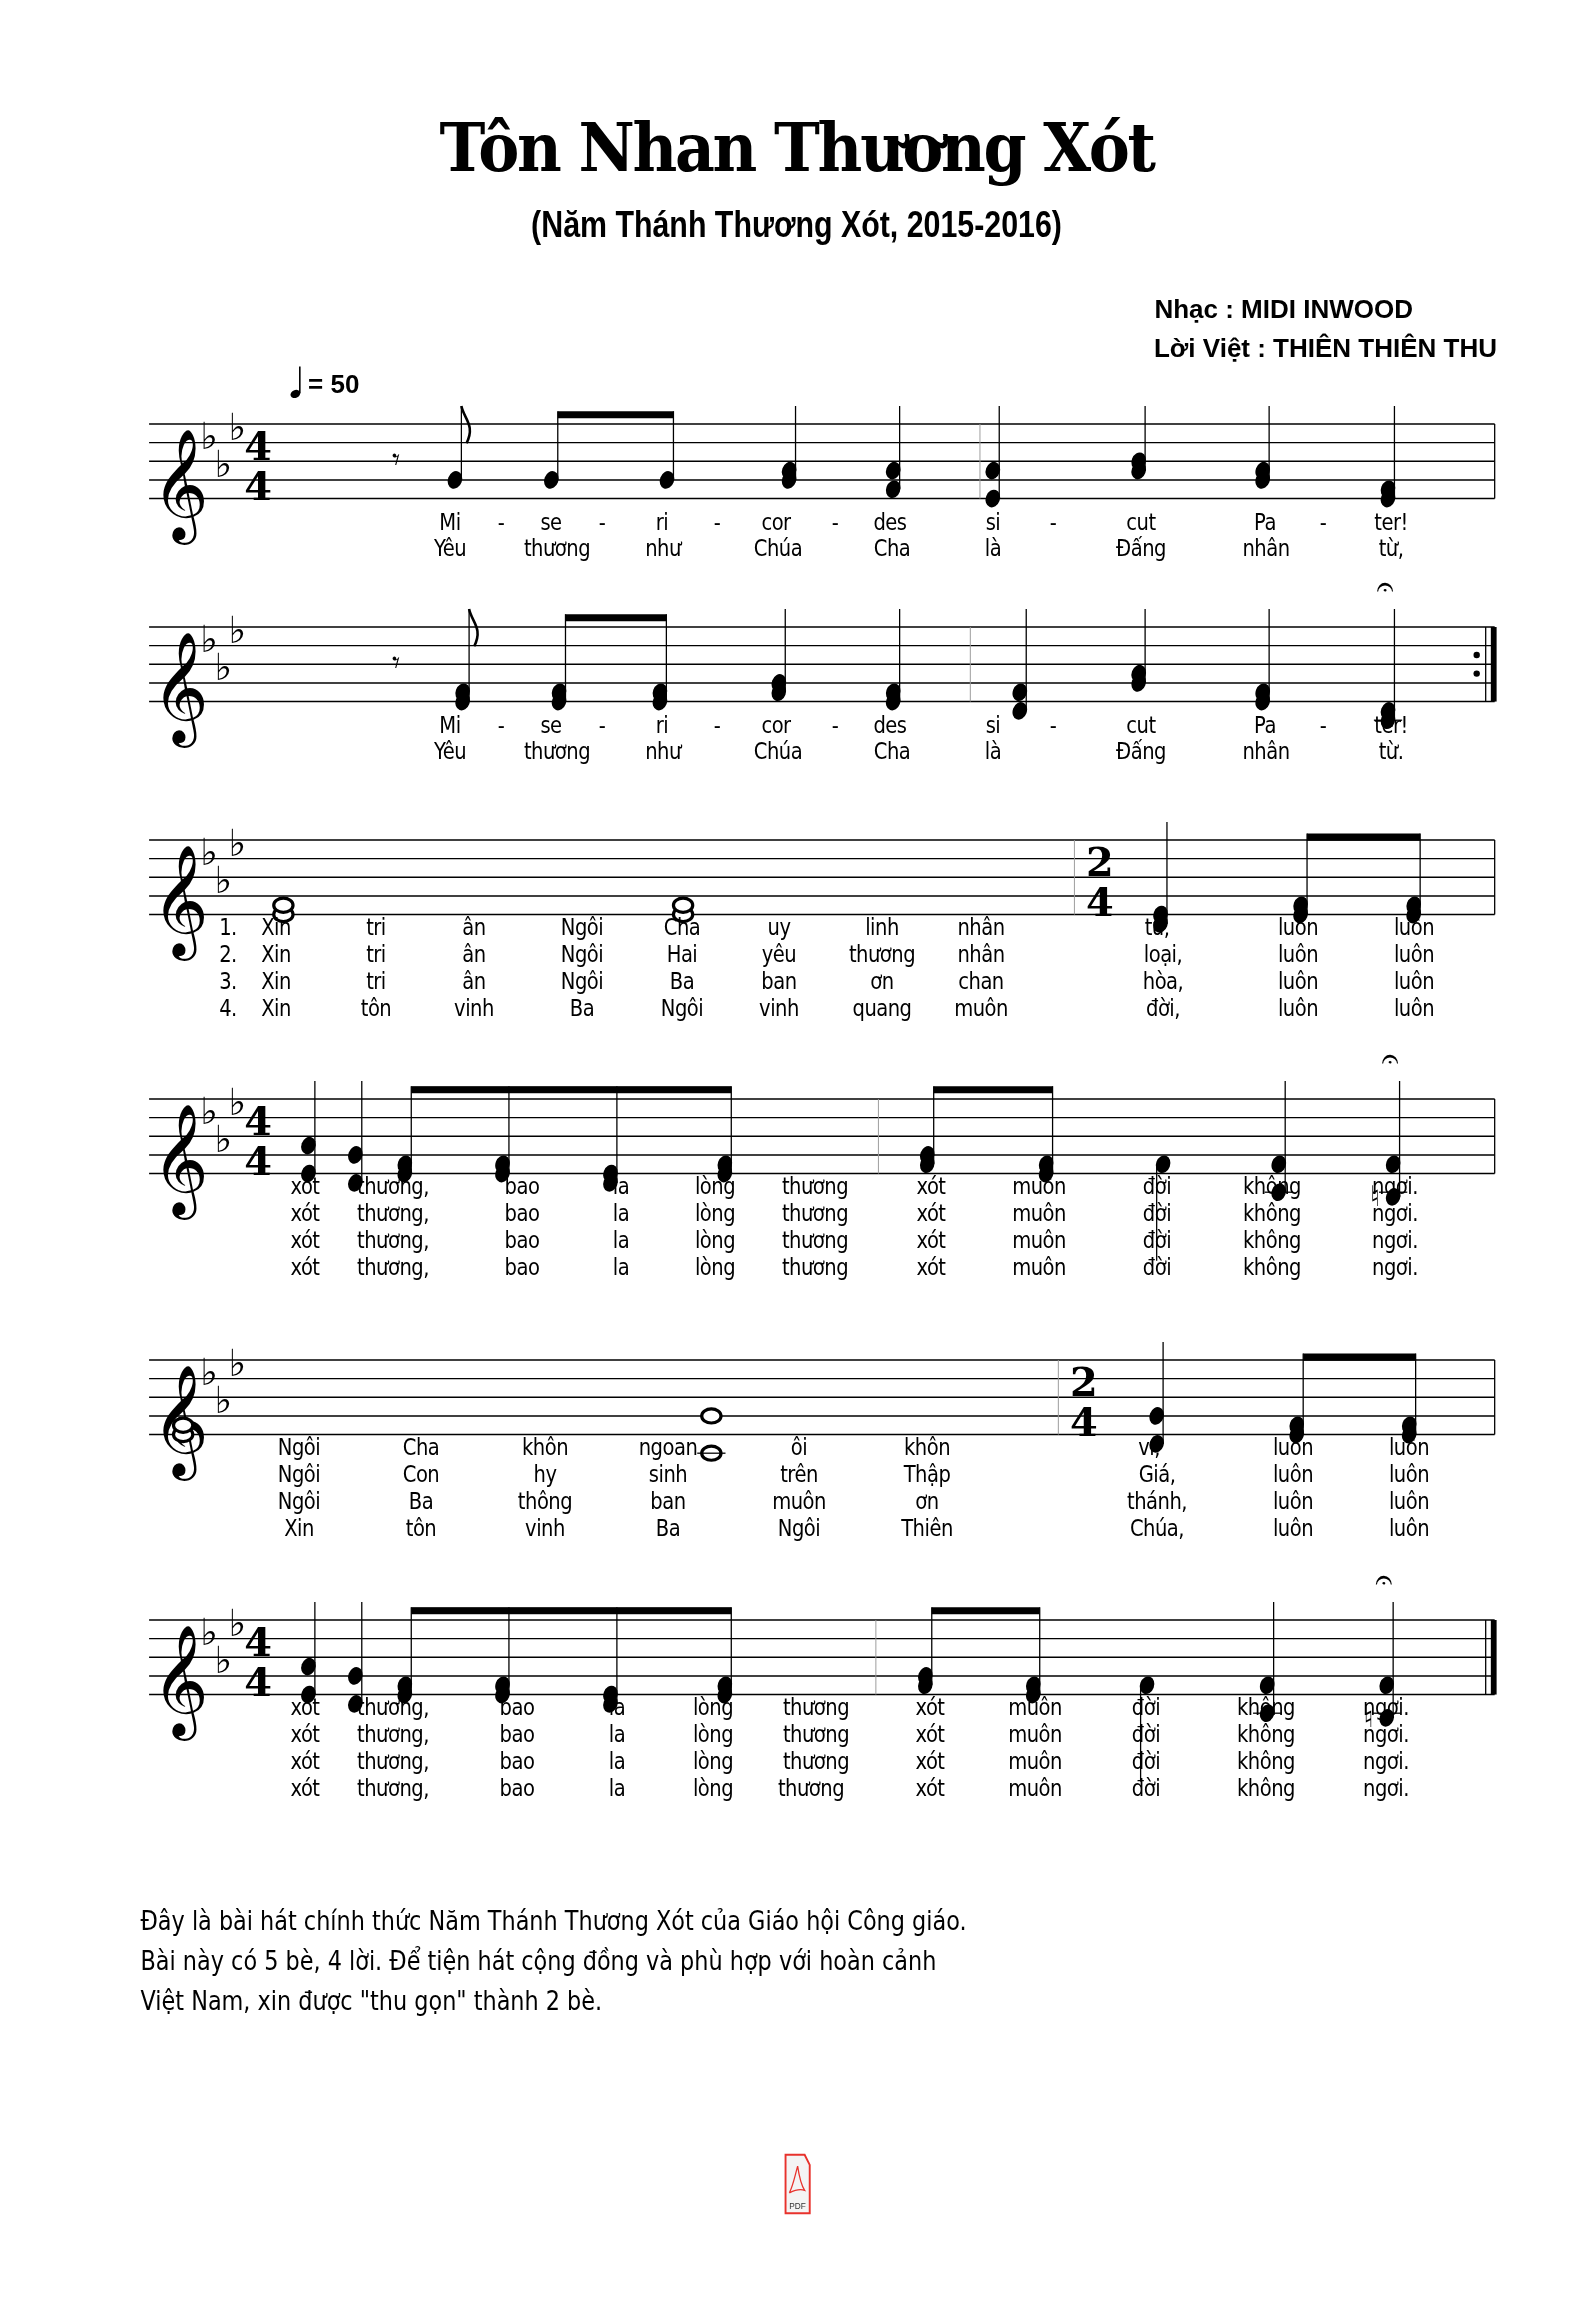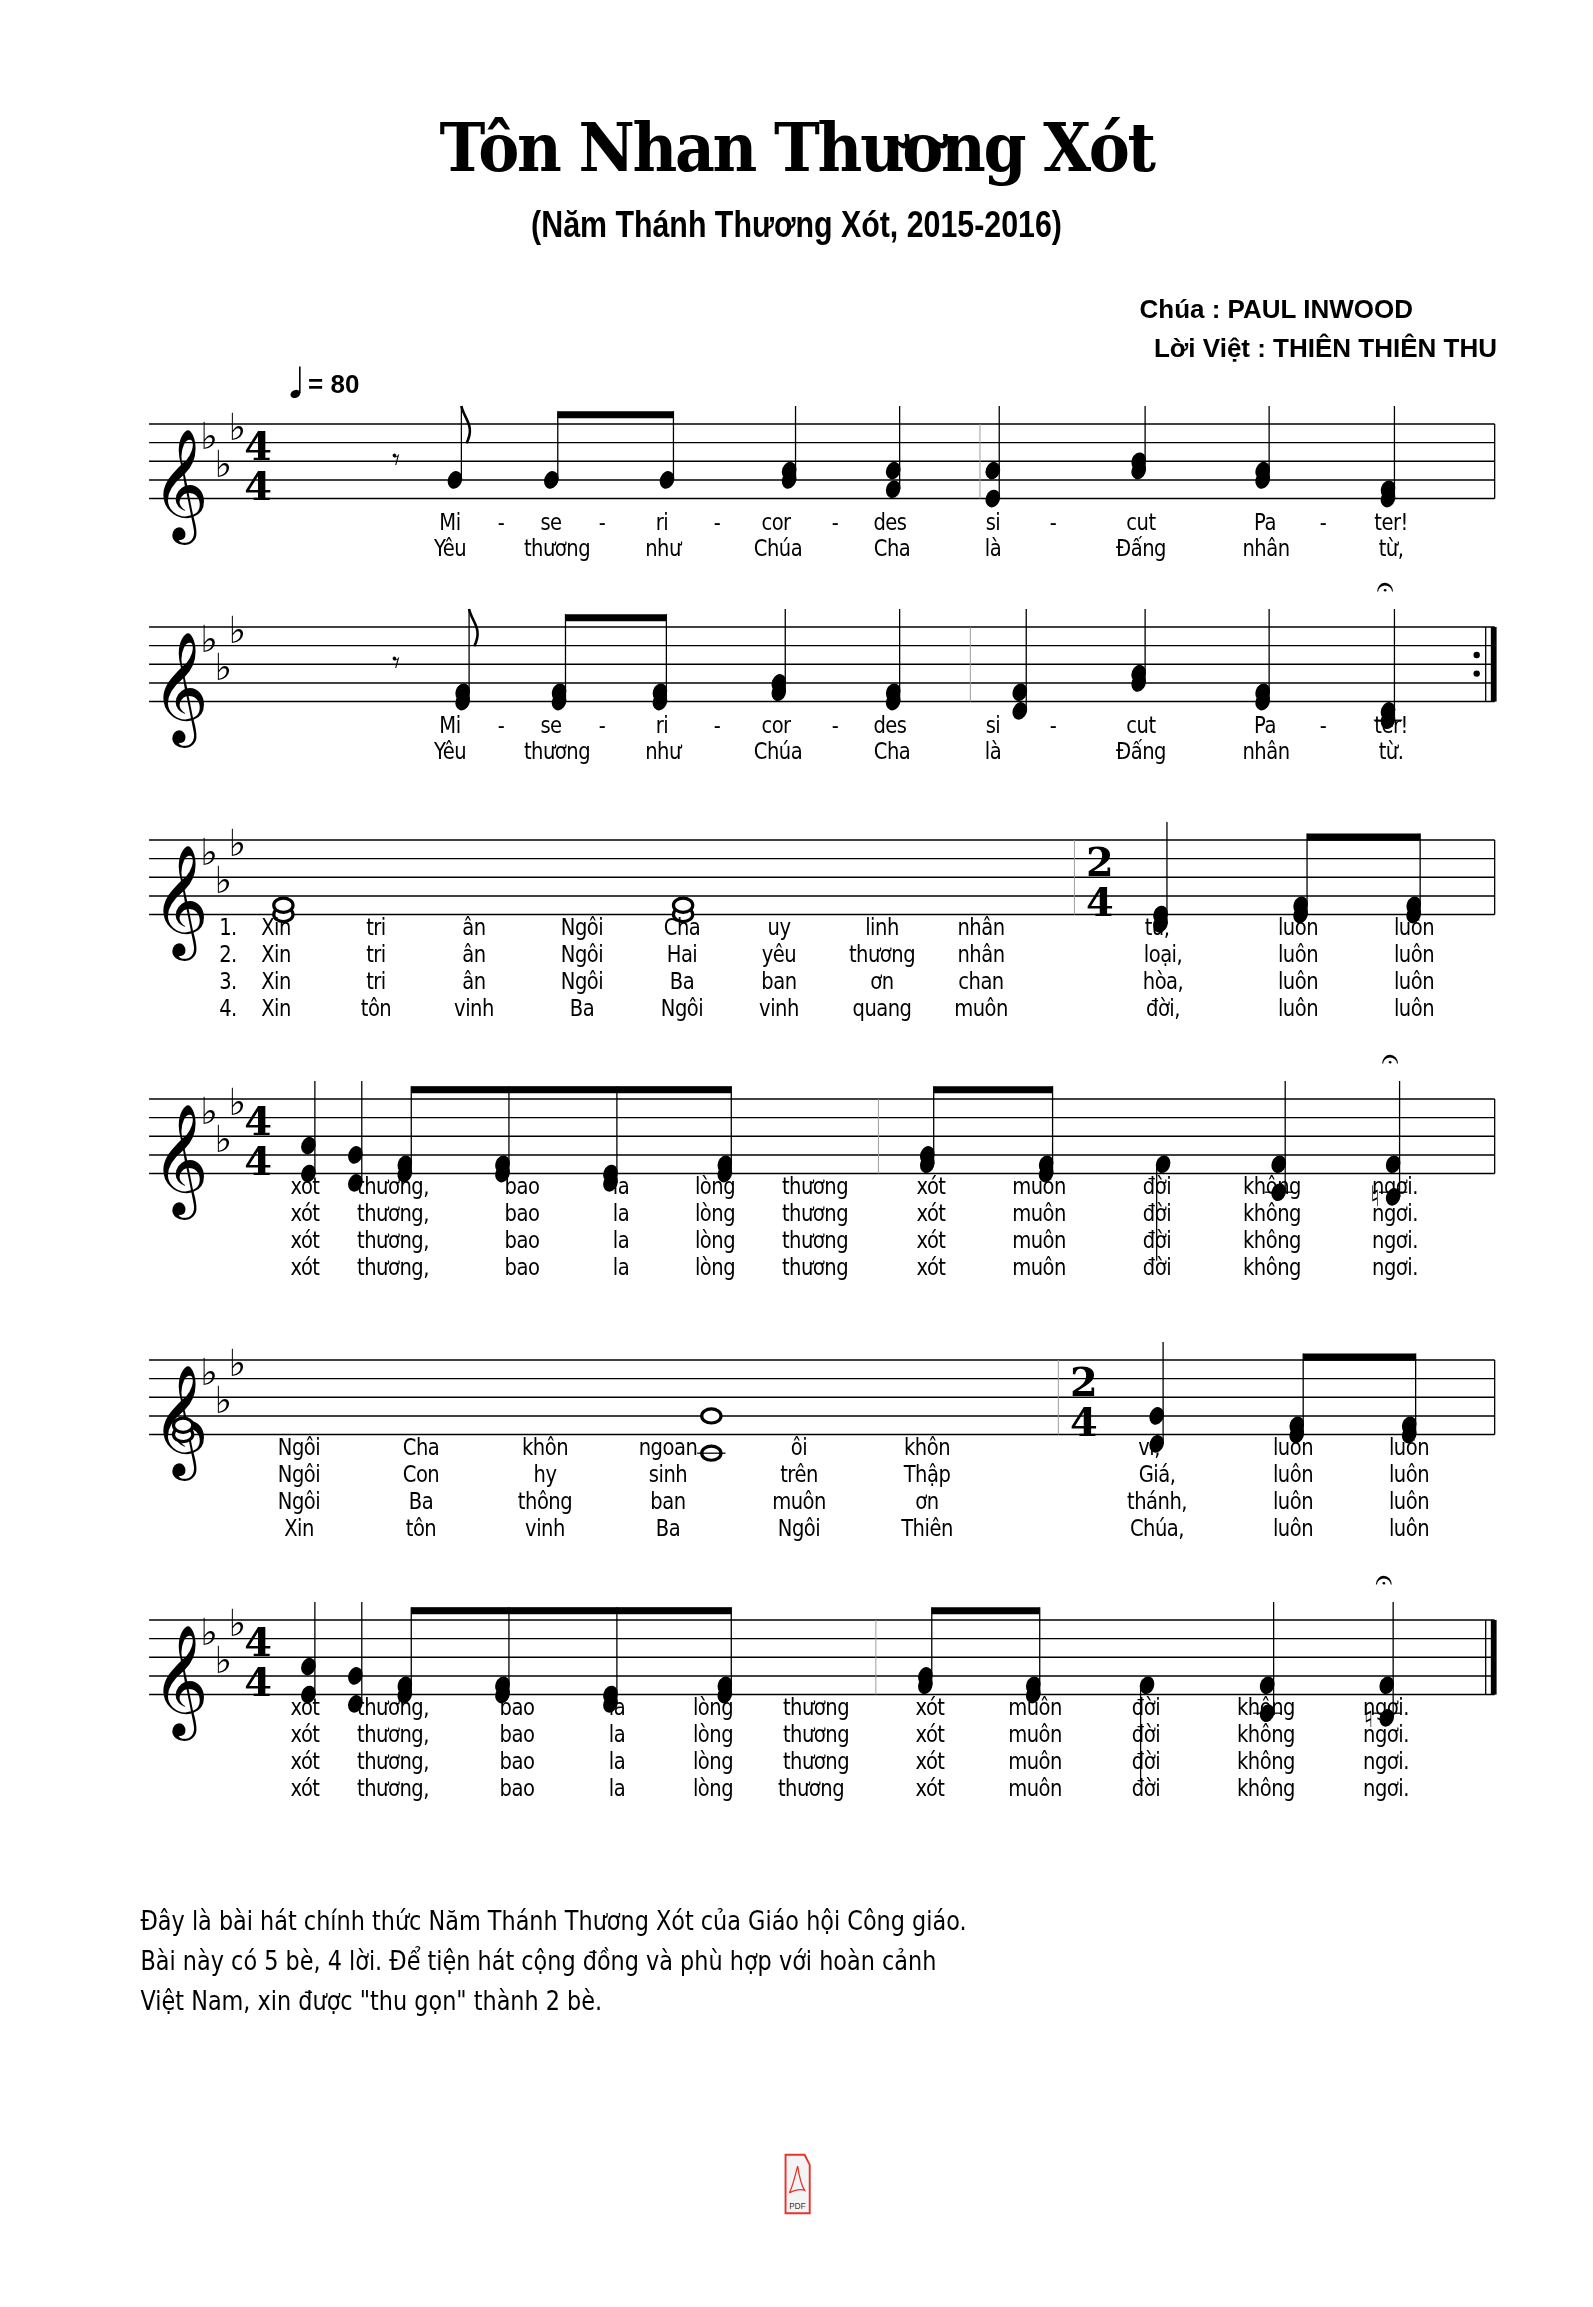--- a/index.html
+++ b/index.html
@@ -49,30 +49,30 @@
   }
   .pdf-icon { width: 28px; height: 62px; }
 </style>
 </head>
 <body>
 
 <div class="title">Tôn Nhan Thương Xót</div>
 <div class="subtitle">(Năm Thánh Thương Xót, 2015-2016)</div>
 
 <div class="credits">
-  <div class="credit-line music">Chúa : PAUL INWOOD</div>
+  <div class="credit-line music">Nhạc : MIDI INWOOD</div>
   <div class="credit-line">Lời Việt : THIÊN THIÊN THU</div>
 </div>
 
 <div class="tempo">
   <svg width="14" height="35" viewBox="0 0 22 54">
     <line x1="17" y1="2" x2="17" y2="44" stroke="#000" stroke-width="2.5"></line>
     <ellipse cx="10" cy="45" rx="8" ry="6" transform="rotate(-25 10 45)" fill="#000"></ellipse>
   </svg>
-  <span>= 80</span>
+  <span>= 50</span>
 </div>
 
 <div id="score">
     <div class="system" style="top: 411px; height: 116px;">
       <svg width="1593" height="116" viewBox="0 0 2479 180">
         <line x1="232" y1="20" x2="2326" y2="20" stroke="#000" stroke-width="2.2"></line>
         <line x1="232" y1="49" x2="2326" y2="49" stroke="#000" stroke-width="2.2"></line>
         <line x1="232" y1="78" x2="2326" y2="78" stroke="#000" stroke-width="2.2"></line>
         <line x1="232" y1="107" x2="2326" y2="107" stroke="#000" stroke-width="2.2"></line>
         <line x1="232" y1="136" x2="2326" y2="136" stroke="#000" stroke-width="2.2"></line>

